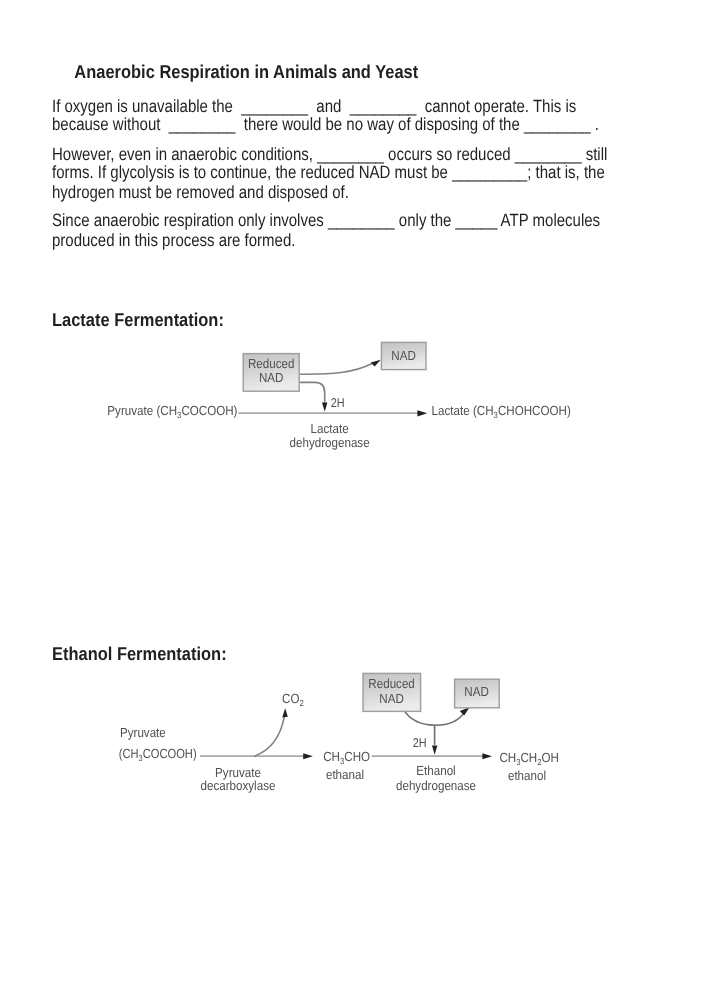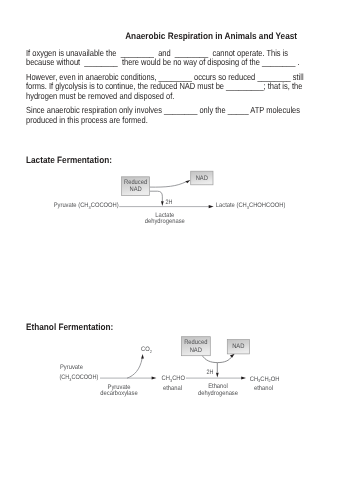--- a/index.html
+++ b/index.html
@@ -1,19 +1,19 @@
 <!DOCTYPE html>
 <html><head>
 <meta charset="utf-8">
 <title>Anaerobic Respiration in Animals and Yeast</title>
 <style>
 html,body{margin:0;padding:0;background:#ffffff;}
 body{width:353px;height:500px;font-family:"Liberation Sans",sans-serif;color:#221f1f;-webkit-font-smoothing:antialiased;text-rendering:geometricPrecision;}
 .page{position:relative;width:353px;height:500px;overflow:hidden;background:#fff;will-change:opacity;}
-.doc-title{position:absolute;left:26px;top:30.5px;width:282px;text-align:right;font-size:9.3px;font-weight:bold;}
+.doc-title{position:absolute;left:26px;top:30.5px;width:282px;text-align:left;font-size:9.3px;font-weight:bold;}
 .doc-title .sx{display:inline-block;transform:scaleX(.885);transform-origin:50% 0;will-change:opacity;}
 .ln{position:absolute;left:26px;font-size:8.9px;white-space:pre;transform:scaleX(.845);transform-origin:0 0;will-change:opacity;}
 .sect{position:absolute;left:25.7px;font-size:9.3px;font-weight:bold;white-space:pre;transform:scaleX(.885);transform-origin:0 0;will-change:opacity;}
 .dg{position:absolute;left:0;top:0;overflow:visible;will-change:opacity;}
 .dg g{will-change:opacity;}
 .dg text{font-family:"Liberation Sans",sans-serif;font-size:6.6px;fill:#4f5052;}
 .dg text.sm{font-size:6.4px;}
 .dg tspan.sub{font-size:4.4px;}
 </style>
 </head>

